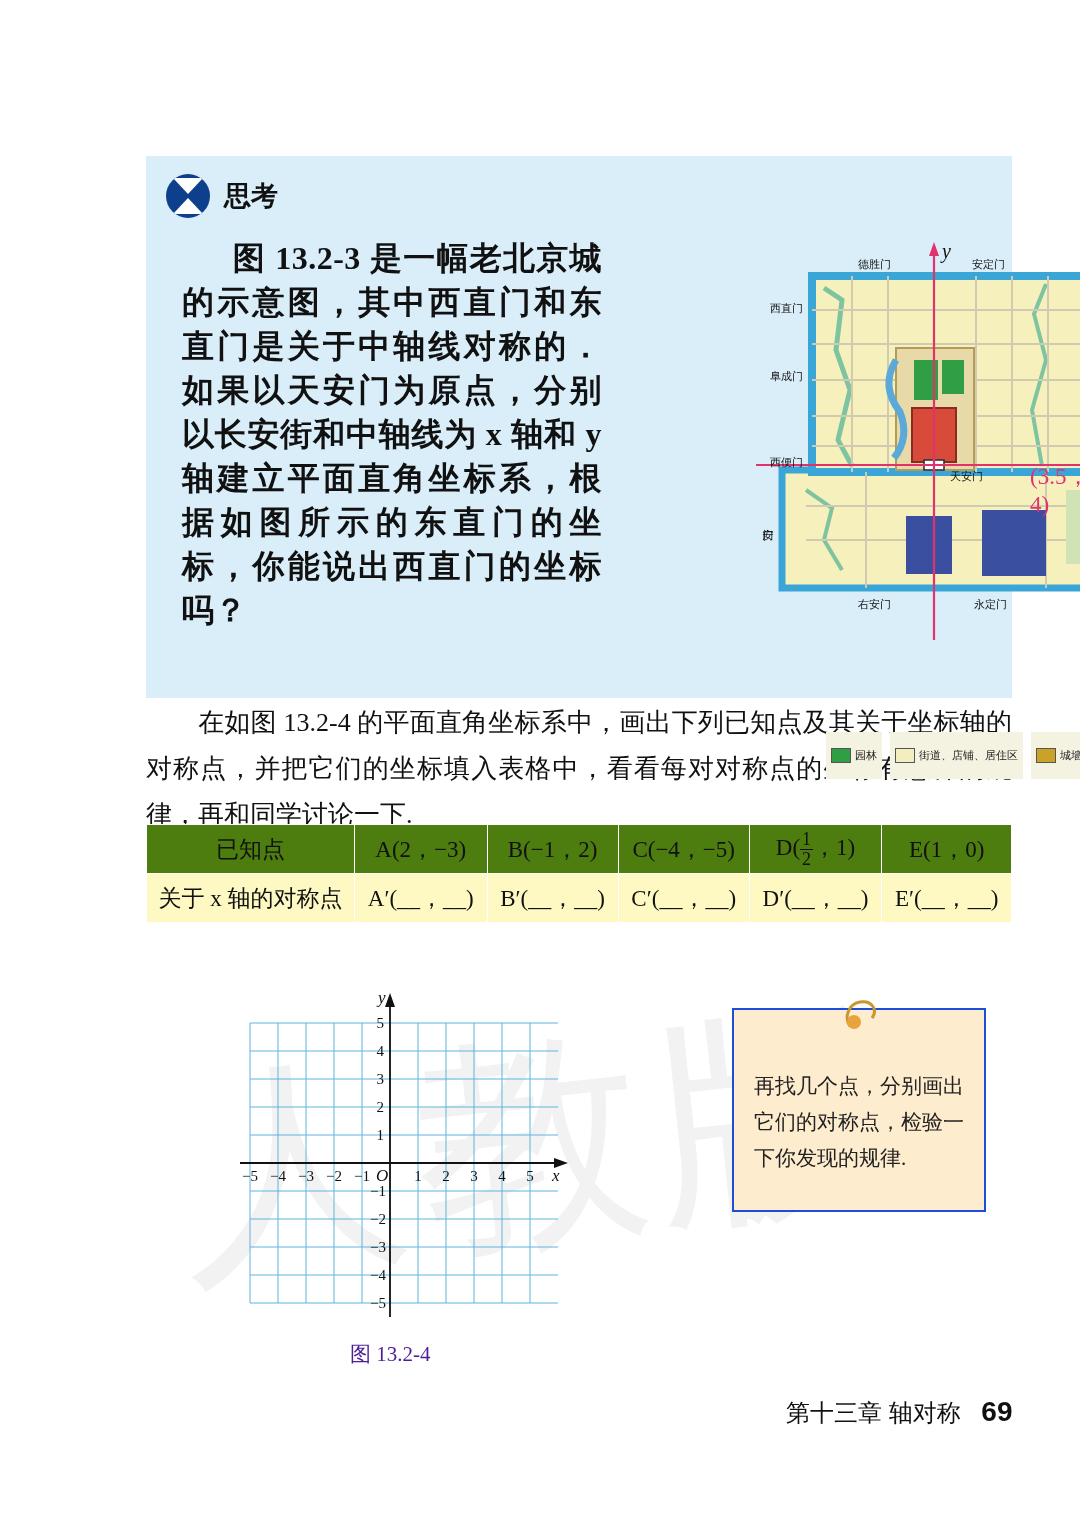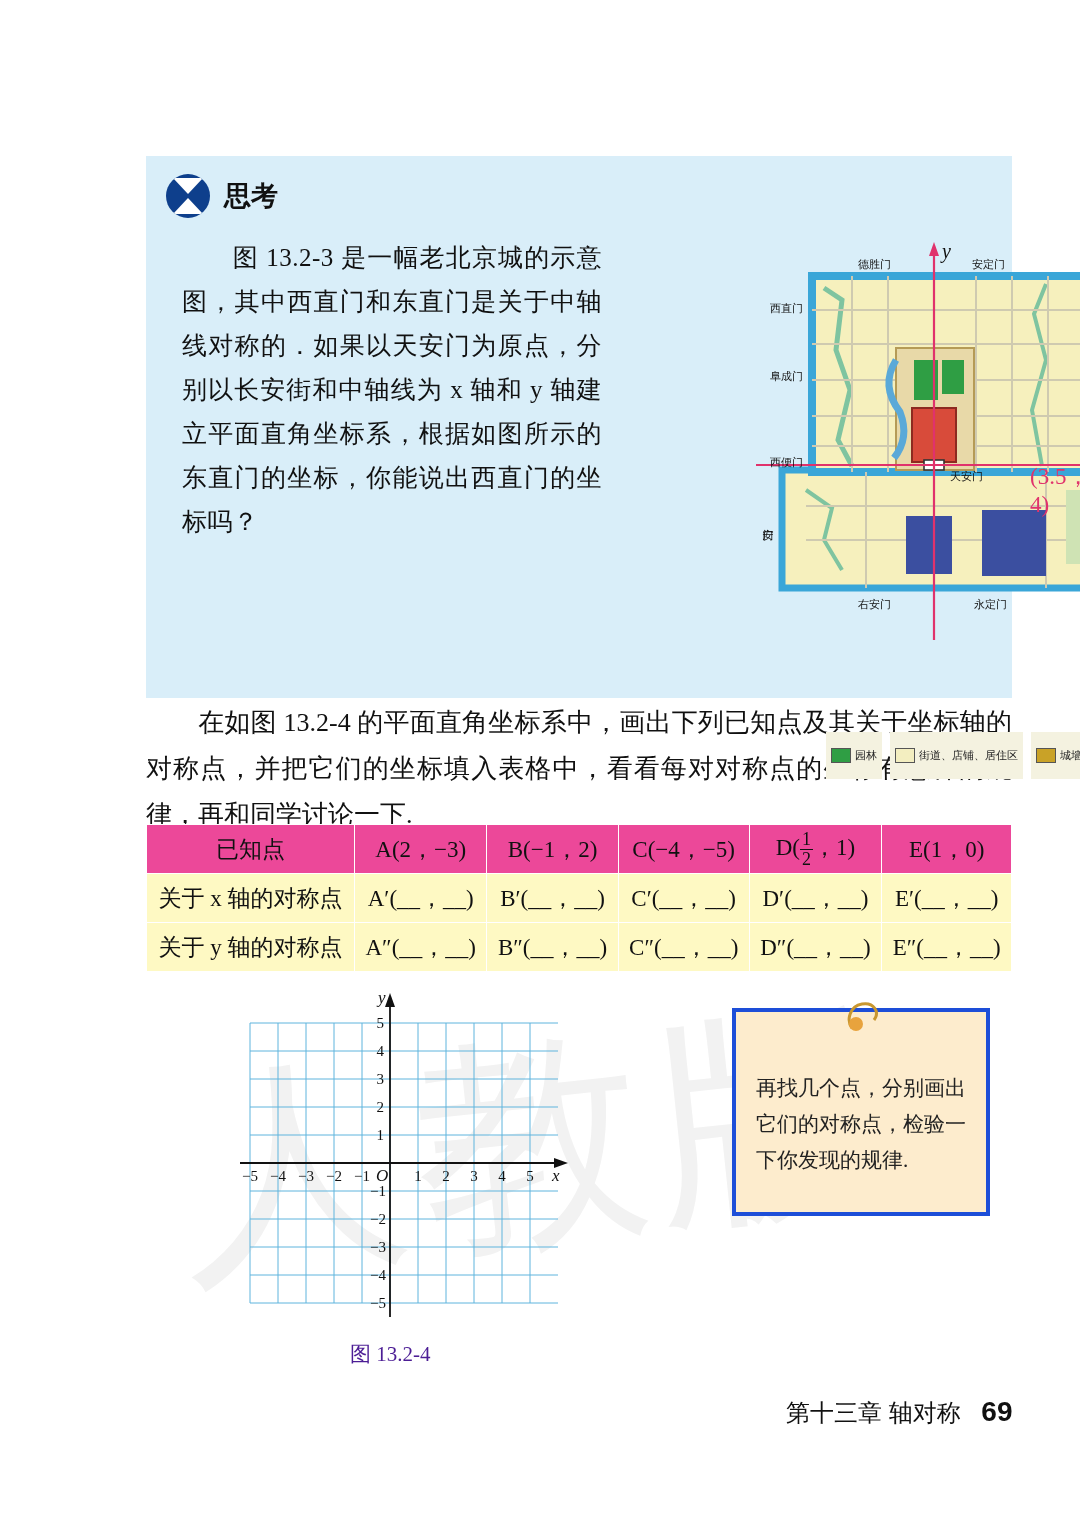--- a/index.html
+++ b/index.html
@@ -55,23 +55,24 @@
     width:0;height:0;transform:translateX(-50%);
     border-left:15px solid transparent;border-right:15px solid transparent;
     border-bottom:16px solid #ffffff;
   }
   .think-title{
     font-family:"Liberation Sans",sans-serif;
     font-size:27px;font-weight:bold;color:#111;
   }
   .think-text{
     position:absolute;left:36px;top:80px;width:420px;
-    font-size:25px;line-height:44px;color:#111;
+    font-size:32px;line-height:44px;color:#111;
     text-align:justify;
     letter-spacing:0.5px;
+    font-weight:bold;
   }
   .think-text .indent{display:inline-block;width:50px;}
 
   
   .fig-map{
     position:absolute;left:600px;top:84px;width:400px;height:420px;
   }
   .fig-caption-map{
     position:absolute;left:746px;top:630px;
     font-size:21px;color:#111;
@@ -101,35 +102,35 @@
     position:absolute;left:146px;top:824px;width:866px;
     border-collapse:collapse;
     font-size:23px;
   }
   .tbl td{
     border:1px solid #ffffff;
     height:48px;padding:0 6px;
     text-align:center;vertical-align:middle;
     color:#111;
   }
-  .tbl tr.head td{background:#ec4899;font-size:23px;}
+  .tbl tr.head td{background:#4d7c0f;font-size:23px;}
   .tbl tr.row td{background:#fef9c3;}
   .tbl td.first{width:195px;}
   .frac{display:inline-block;vertical-align:middle;text-align:center;font-size:18px;line-height:1.05;}
   .frac .num{display:block;border-bottom:1px solid #111;padding:0 2px;}
   .frac .den{display:block;padding:0 2px;}
 
   
   .grid-wrap{position:absolute;left:240px;top:985px;width:330px;height:340px;}
   .fig-caption-grid{position:absolute;left:350px;top:1340px;font-size:21px;color:#4c1d95;}
 
   
   .note{
     position:absolute;left:732px;top:1008px;width:250px;height:200px;
-    background:#fdeccd;border:4px solid #1d4ed8;
+    background:#fdeccd;border:2px solid #1d4ed8;
   }
   .note-text{
     position:absolute;left:20px;top:58px;width:212px;
     font-size:21px;line-height:36px;color:#222;
   }
   .note-clip{
     position:absolute;left:108px;top:-14px;width:46px;height:34px;
   }
 
   
@@ -266,28 +267,20 @@
       <td>E(1，0)</td>
     </tr>
     <tr class="row">
       <td class="first">关于 x 轴的对称点</td>
       <td>A′(__，__)</td>
       <td>B′(__，__)</td>
       <td>C′(__，__)</td>
       <td>D′(__，__)</td>
       <td>E′(__，__)</td>
     </tr>
-    <tr class="row">
-      <td class="first">关于 y 轴的对称点</td>
-      <td>A″(__，__)</td>
-      <td>B″(__，__)</td>
-      <td>C″(__，__)</td>
-      <td>D″(__，__)</td>
-      <td>E″(__，__)</td>
-    </tr>
   </tbody>
     </table>
 
   <div class="grid-wrap">
     <svg width="330" height="340" viewBox="0 0 330 340">
 
       <g stroke="#5fb4dd" stroke-width="1">
         <line x1="10" y1="38" x2="318" y2="38"></line>
         <line x1="10" y1="66" x2="318" y2="66"></line>
         <line x1="10" y1="94" x2="318" y2="94"></line>

